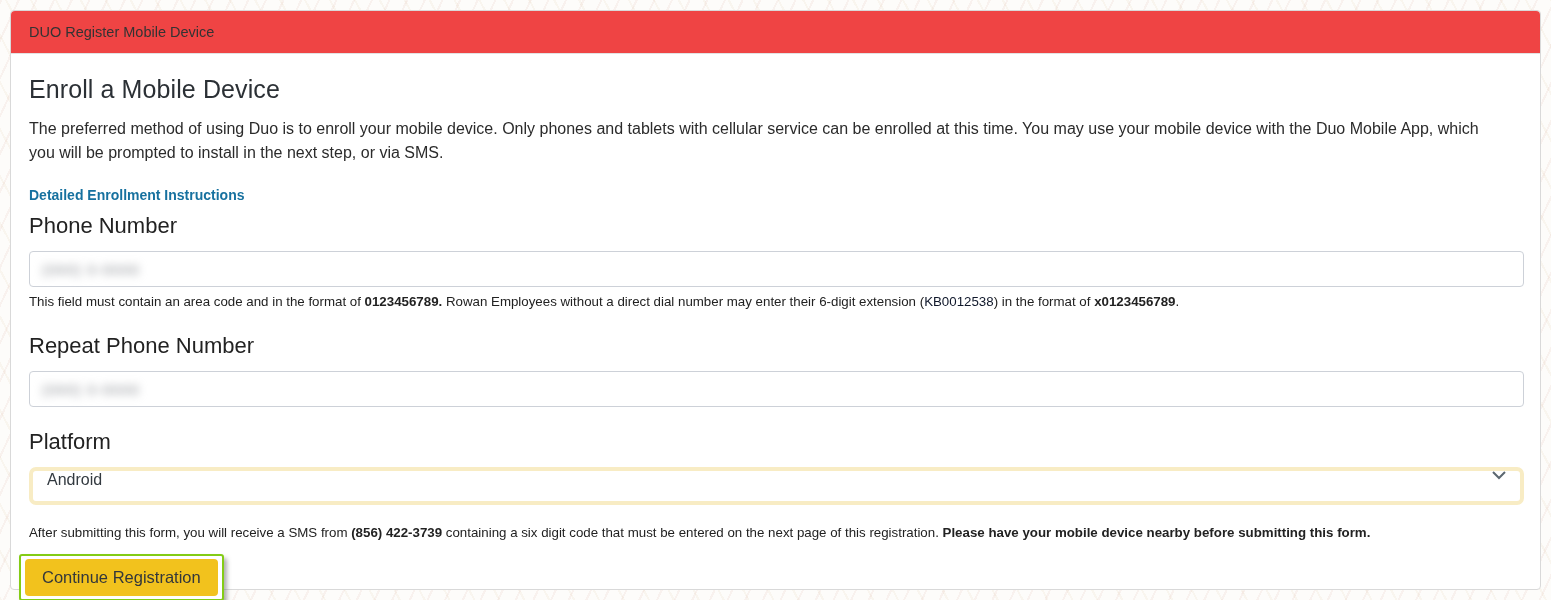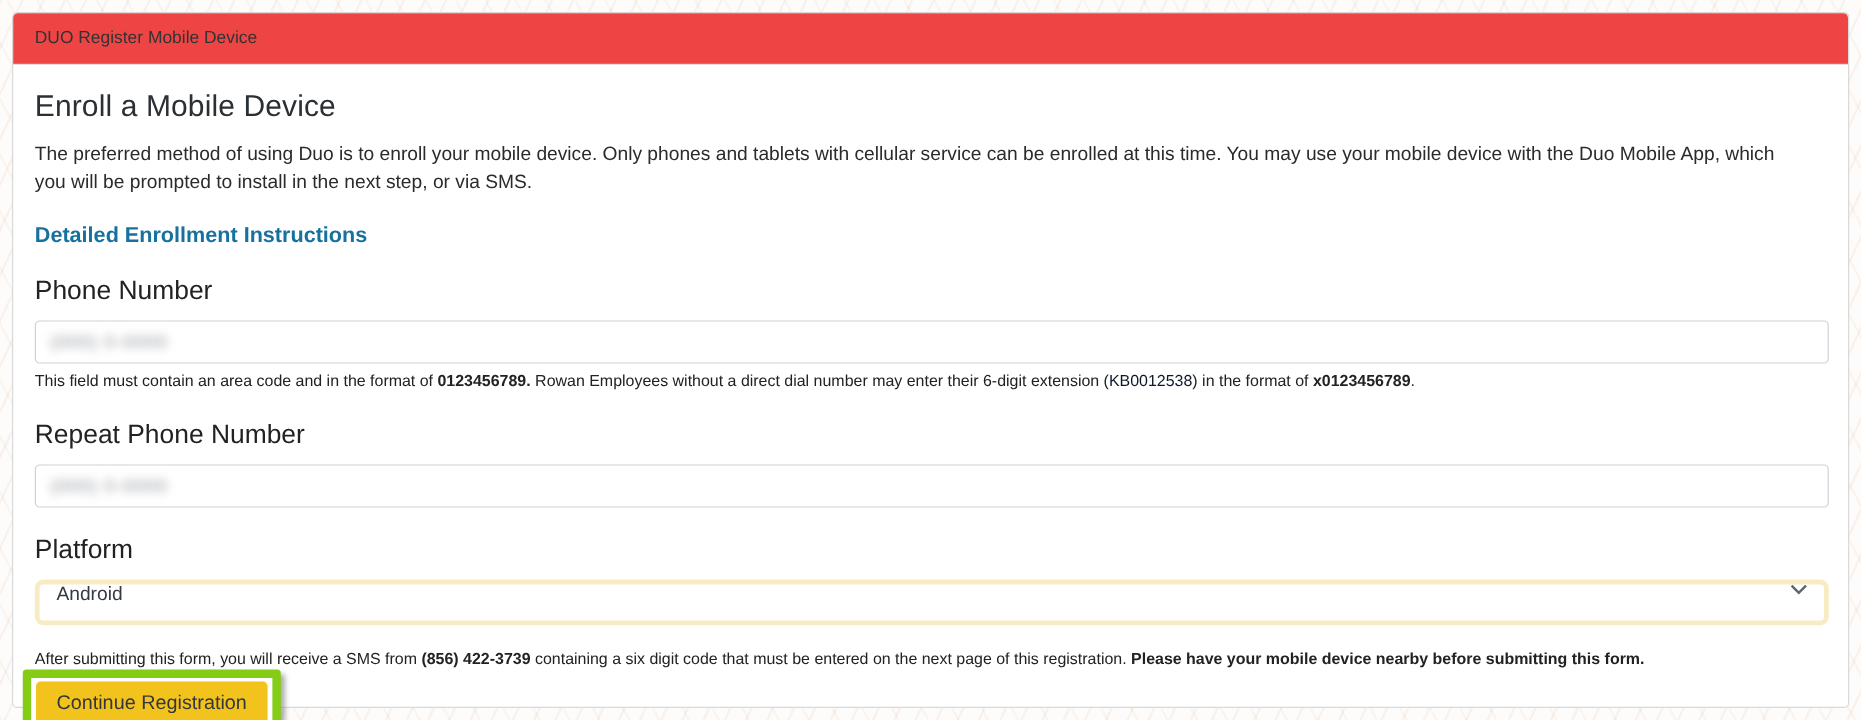--- a/index.html
+++ b/index.html
@@ -39,24 +39,24 @@
   p.intro {
     font-size:16px;
     line-height:24px;
     color:#2b2b2b;
     max-width:1460px;
     margin-bottom:21px;
   }
   a.block-link {
     display:inline-block;
     color:#17719f;
-    font-size:18px;
+    font-size:14px;
     font-weight:700;
     text-decoration:none;
-    margin-bottom:22px;
+    margin-bottom:10px;
     cursor:pointer;
   }
   .field-label {
     font-size:22px;
     color:#222222;
     margin-bottom:12px;
   }
   .text-input {
     width:1495px; height:36px;
     border:1px solid #cdd1d8;
@@ -92,21 +92,22 @@
     padding:0 14px;
     cursor:pointer;
     margin-bottom:0;
   }
   .select-value { font-size:16px; color:#333a40; }
   .chevron svg { display:block; }
   .spacer-sm { height:22px; }
   .annotation-box {
     display:inline-block;
     margin-left:-10px;
-    border:7px solid #84cc16;
+    margin-top:12px;
+    border:2px solid #84cc16;
     border-radius:3px;
     padding:3px 4px;
     background:#ffffff;
     box-shadow:3px 4px 4px rgba(110,110,110,0.55);
   }
   button.submit-btn {
     display:block;
     background:#f2c21d;
     color:#33373b;
     font-family:inherit;

